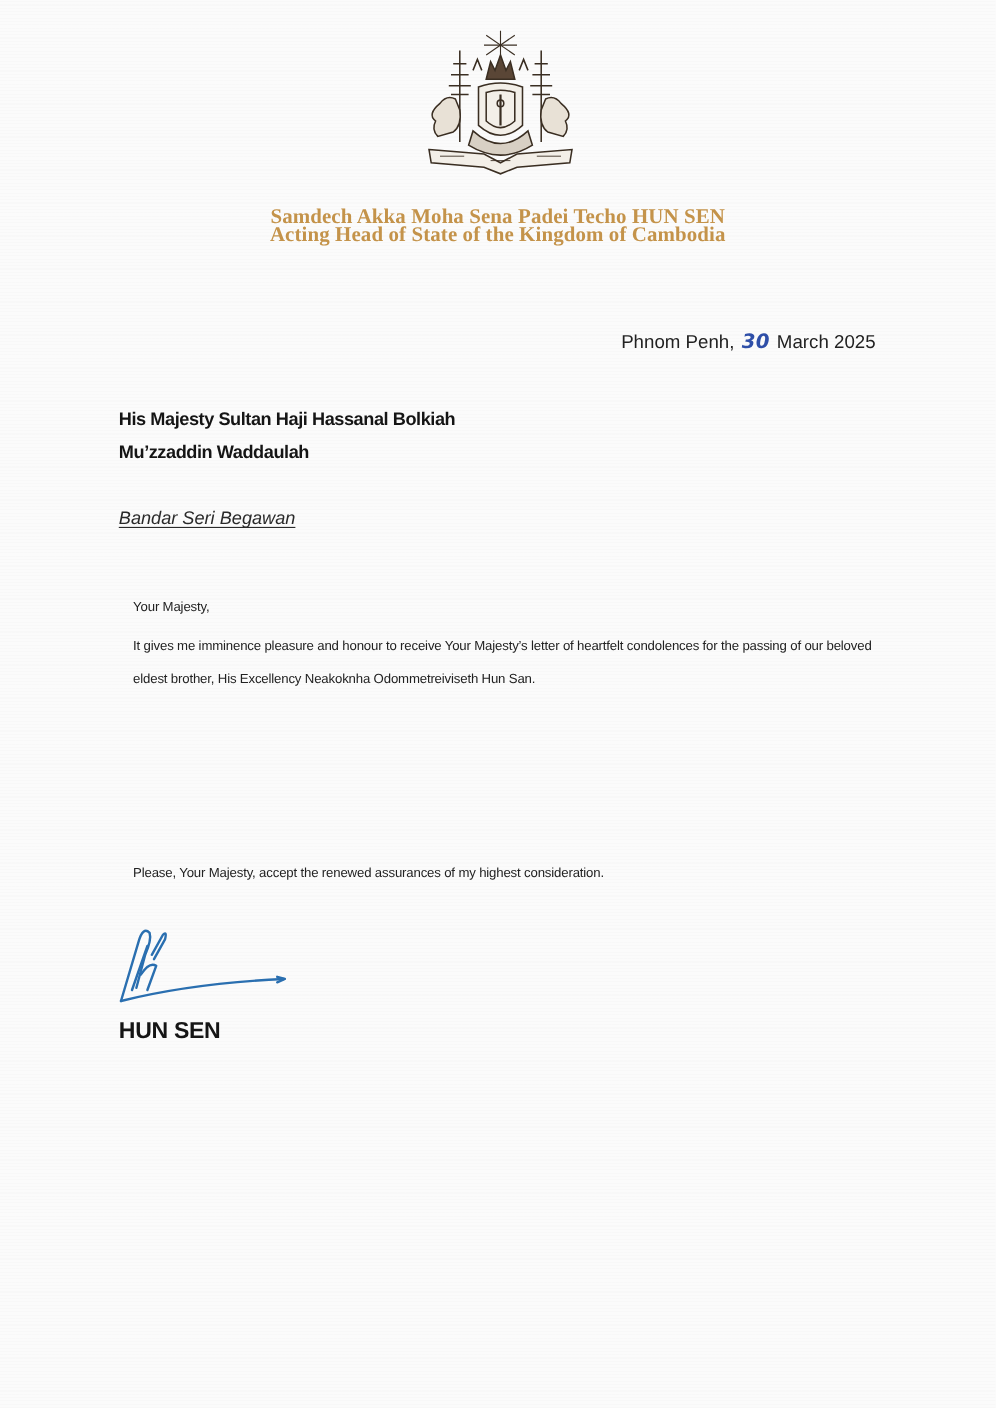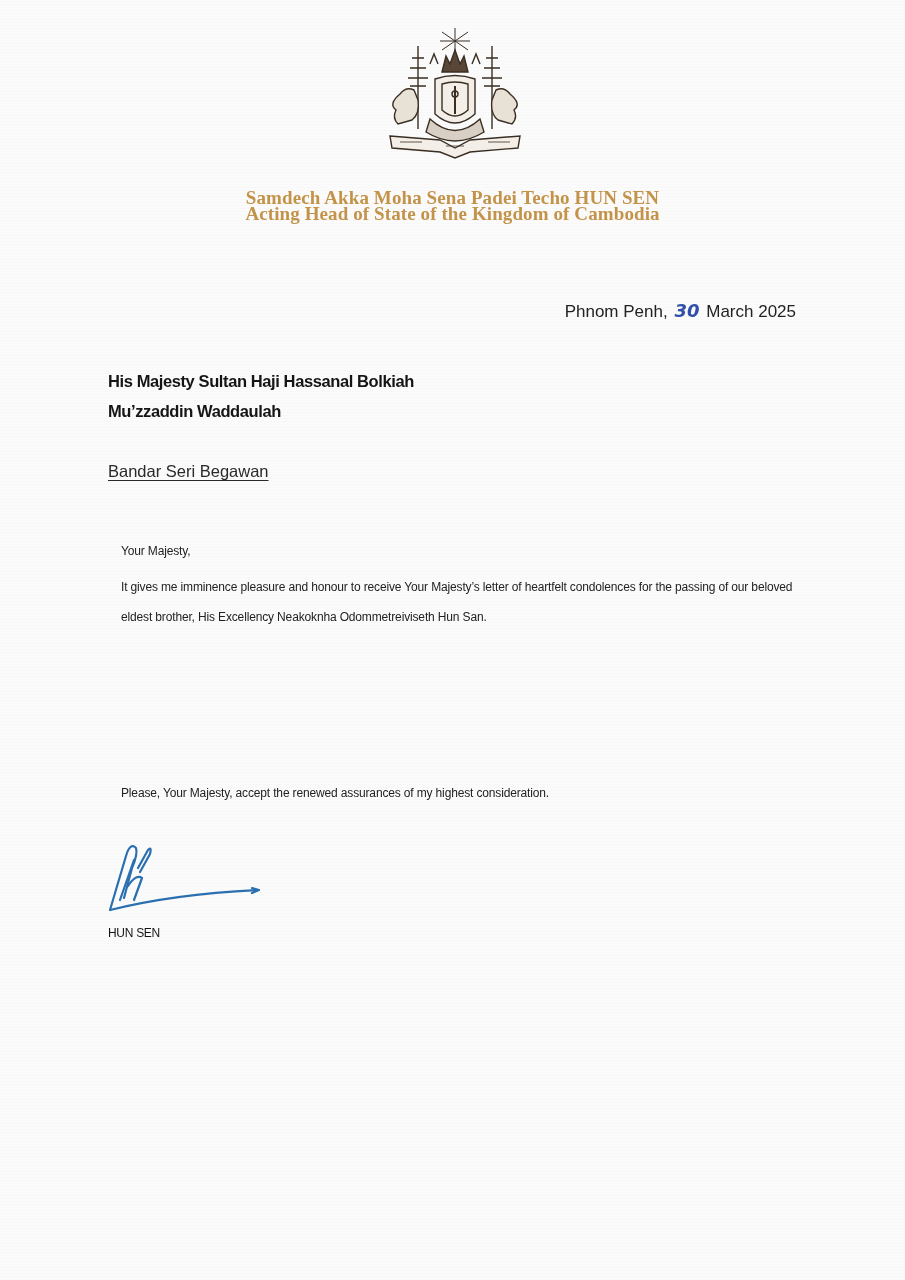--- a/index.html
+++ b/index.html
@@ -29,31 +29,31 @@
   }
   .dateline .day {
     font-family:"DejaVu Sans", sans-serif; font-weight:bold; font-style:italic;
     color:#2f4fa8; font-size:18px; margin:0 2px;
   }
   .addr { position:absolute; left:108px; font-size:16.5px; }
   .addr.bold { font-weight:bold; letter-spacing:-0.4px; color:#151515;text-align:center; }
   .a1 { top:372px; }
   .a2 { top:402px; }
   .a3 { top:432px; color:#2a2a2a; }
-  .a4 { top:462px; color:#2a2a2a; text-decoration:underline; text-underline-offset:3px; }
+  .a4 { top:462px; color:#2a2a2a; text-decoration:underline; text-underline-offset:3px;font-style:italic; }
   .body-text {
     position:absolute; left:121px; width:690px; font-size:12px;
     line-height:30px; color:#222; letter-spacing:-0.15px;
   }
   .salutation { top:536px; }
   .p1 { top:572px; }
   .p2 { top:676px; }
   .p3 { top:778px; }
   .sig { position:absolute; left:104px; top:838px; width:160px; height:80px; }
-  .signame { position:absolute; left:108px; top:926px; font-size:12px; font-weight:normal; letter-spacing:-0.3px; color:#151515; }
+  .signame { position:absolute; left:108px; top:926px; font-size:21px; font-weight:bold; letter-spacing:-0.3px; color:#151515; }
 </style>
 </head>
 <body>
 
 <div class="paper">
 
   <svg class="crest" viewBox="0 0 150 140">
     <g stroke="#3a2e22" fill="none" stroke-width="1.4">
 
       <g stroke-width="1">

